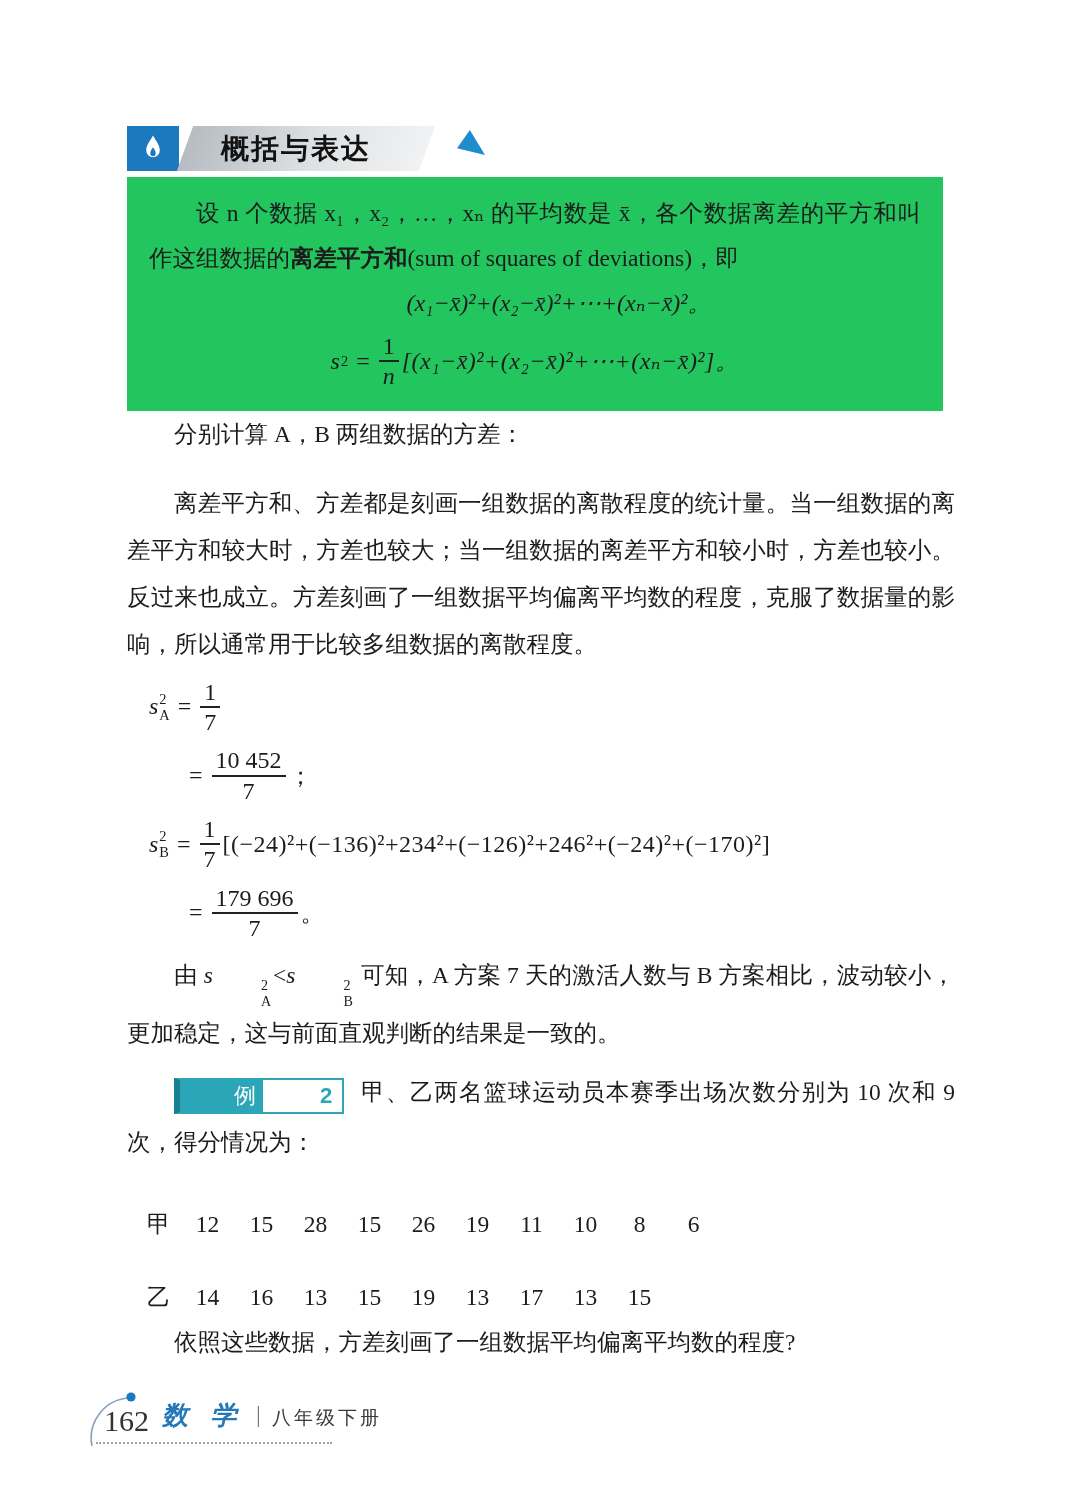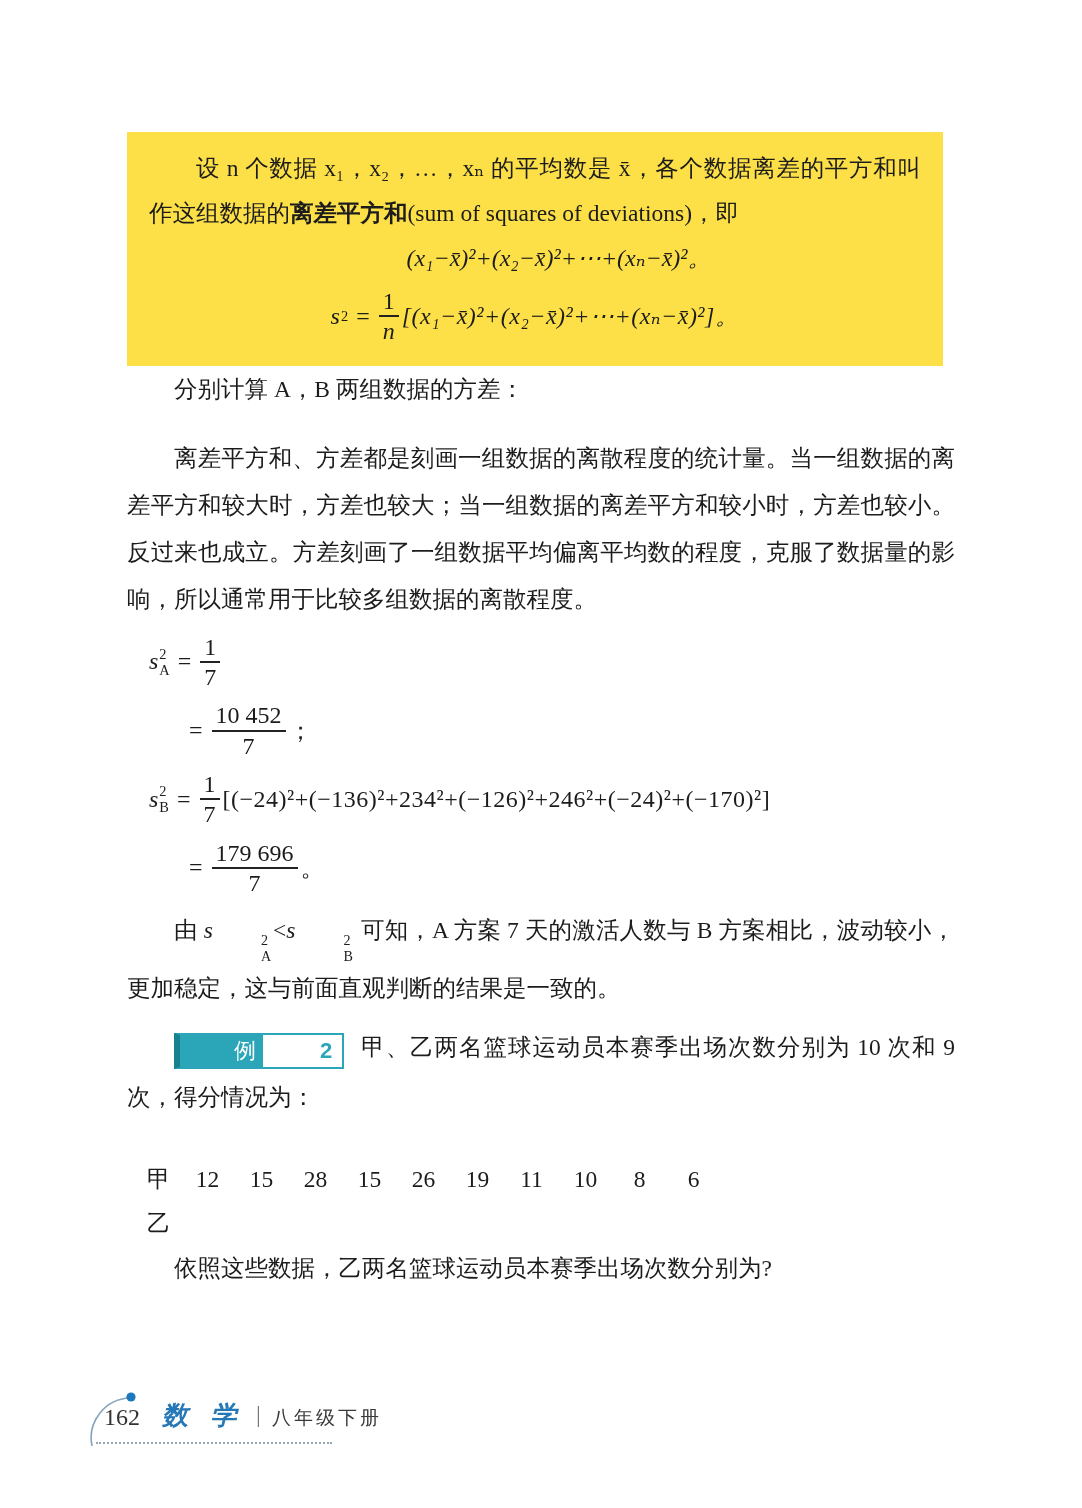--- a/index.html
+++ b/index.html
@@ -15,21 +15,21 @@
   .icon-box{width:52px;height:45px;background:#1c79bd;display:flex;align-items:center;justify-content:center;flex:0 0 52px;}
   .banner-wrap{position:relative;height:45px;flex:1;margin-left:12px;}
   .banner-bg{position:absolute;top:0;bottom:0;left:-6px;right:0;transform:skewX(-20deg);
     background:linear-gradient(90deg,#b6bcc2 0%,#dfe2e4 55%,#f1f2f3 100%);}
   .banner-title{position:relative;z-index:1;font-family:"Liberation Sans","DejaVu Sans",sans-serif;
     font-weight:700;font-size:28px;line-height:45px;padding-left:30px;color:#111;letter-spacing:2px;white-space:nowrap;}
   .banner-tri{position:absolute;z-index:2;right:-58px;top:4px;width:28px;height:26px;background:#1f8ccb;
     clip-path:polygon(46% 0,100% 96%,0 70%);}
 
   
-  .summary-box{background:#fde047;margin-top:6px;width:772px;padding:14px 22px 18px 22px;
+  .summary-box{background:#22c55e;margin-top:6px;width:772px;padding:14px 22px 18px 22px;
     font-size:23.5px;line-height:45px;text-align:justify;}
   .summary-box p{margin:0;text-indent:2em;}
   .bold-term{font-family:"Liberation Sans","DejaVu Sans",sans-serif;font-weight:700;}
   .formula-center{text-align:center;text-indent:0;margin:2px 0;font-size:24px;}
   .formula-center.tall{display:flex;justify-content:center;align-items:center;margin-top:6px;}
 
   
   .mi{font-style:italic;text-align:center;}
   .frac{display:inline-flex;flex-direction:column;align-items:center;line-height:1.18;
     vertical-align:middle;margin:0 3px;text-align:center;}
@@ -54,32 +54,45 @@
   .ex-li{background:#2ba6b8;color:#fff;padding:1px 7px;font-size:22px;}
   .ex-num{color:#2ba6b8;background:#fff;padding:1px 10px;font-size:22px;font-weight:700;}
 
   .score-row{display:flex;align-items:baseline;font-size:23.5px;margin:12px 0 0 20px;}
   .score-label{margin-right:22px;}
   .score-cell{display:inline-block;min-width:30px;text-align:center;margin-right:24px;margin-top:32px;}
 
   
   .footer{position:absolute;left:88px;top:1388px;width:360px;height:70px;}
   .footer svg{position:absolute;left:0;top:0;}
-  .page-num{position:absolute;left:16px;top:16px;font-size:24px;color:#333;}
+  .page-num{position:absolute;left:16px;top:16px;font-size:30px;color:#333;}
   .footer-subject{position:absolute;left:74px;top:10px;font-size:26px;font-weight:700;color:#2578b5;
     letter-spacing:8px;font-family:"Liberation Serif",serif;font-style:italic;}
   .footer-divider{position:absolute;left:168px;top:13px;font-size:24px;color:#777;}
   .footer-volume{position:absolute;left:184px;top:17px;font-size:19px;color:#3a3a3a;letter-spacing:3px;}
   .footer-dotline{position:absolute;left:8px;top:54px;width:236px;border-bottom:2px dotted #96a6b0;}
 </style>
 </head>
 <body>
 
 <div class="content">
 
+  <div class="section-header">
+    <div class="icon-box">
+      <svg width="30" height="32" viewBox="0 0 24 26">
+        <path d="M12 2 C9.2 7 6.5 9.6 6.5 14.2 a5.5 5.5 0 0 0 11 0 C17.5 9.6 14.8 7 12 2 Z" fill="#ffffff"></path>
+        <path d="M12 11.5 C10.6 13.6 9.8 14.8 9.8 16.6 a2.2 2.2 0 0 0 4.4 0 C14.2 14.8 13.4 13.6 12 11.5 Z" fill="#1c79bd"></path>
+      </svg>
+    </div>
+    <div class="banner-wrap">
+      <div class="banner-bg"></div>
+      <div class="banner-title">概括与表达</div>
+      <div class="banner-tri"></div>
+    </div>
+  </div>
 
   <div class="summary-box">
     <p><span>设 n 个数据 x₁，x₂，…，xₙ 的平均数是 x̄，各个数据离差的平方和叫作这组数据的</span><span class="bold-term">离差平方和</span><span>(sum of squares of deviations)，即</span></p>
     <p class="formula-center mi">(x₁−x̄)²+(x₂−x̄)²+⋯+(xₙ−x̄)²。</p>
     <div class="formula-center tall">
       <span class="mi">s</span>
         <span class="supsub">
           <span>2</span>
         </span>
       <span class="eq">=</span>
@@ -150,23 +163,24 @@
         <span class="ex-li">例</span>
         <span class="ex-num">2</span>
       </span><span>甲、乙两名篮球运动员本赛季出场次数分别为 10 次和 9 次，得分情况为：</span></p>
 
   <div class="score-row">
     <span class="score-label">甲</span>
     <span><span class="score-cell">12</span><span class="score-cell">15</span><span class="score-cell">28</span><span class="score-cell">15</span><span class="score-cell">26</span><span class="score-cell">19</span><span class="score-cell">11</span><span class="score-cell">10</span><span class="score-cell">8</span><span class="score-cell">6</span></span>
   </div>
   <div class="score-row">
     <span class="score-label">乙</span>
+    <span><span class="score-cell">14</span><span class="score-cell">16</span><span class="score-cell">13</span><span class="score-cell">15</span><span class="score-cell">19</span><span class="score-cell">13</span><span class="score-cell">17</span><span class="score-cell">13</span><span class="score-cell">15</span></span>
   </div>
 
-  <p class="para question">依照这些数据，乙两名篮球运动员本赛季出场次数分别为?</p>
+  <p class="para question">依照这些数据，方差刻画了一组数据平均偏离平均数的程度?</p>
 
 </div>
 
 <div class="footer">
   <svg width="52" height="62" viewBox="0 0 52 62">
     <path d="M42 10 A 40 40 0 0 0 4 58" fill="none" stroke="#86a3bd" stroke-width="1.6"></path>
     <circle cx="43" cy="9" r="4.6" fill="#1c79bd"></circle>
   </svg>
   <span class="page-num">162</span>
   <span class="footer-subject">数 学</span>

